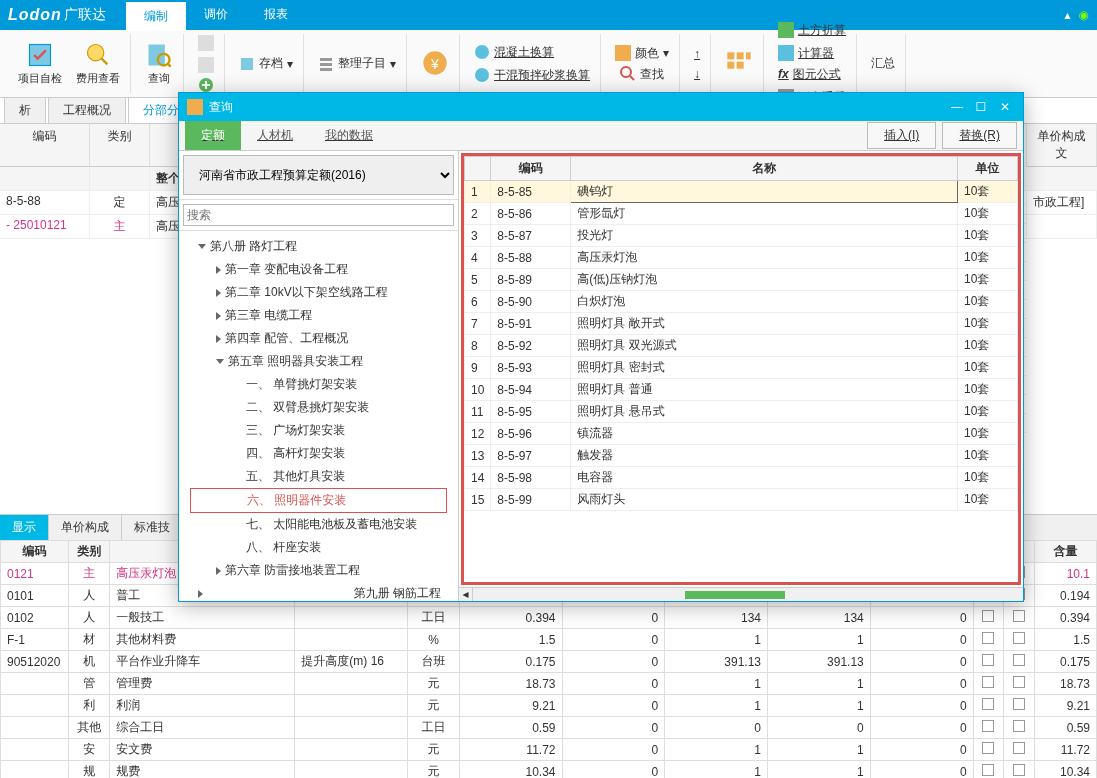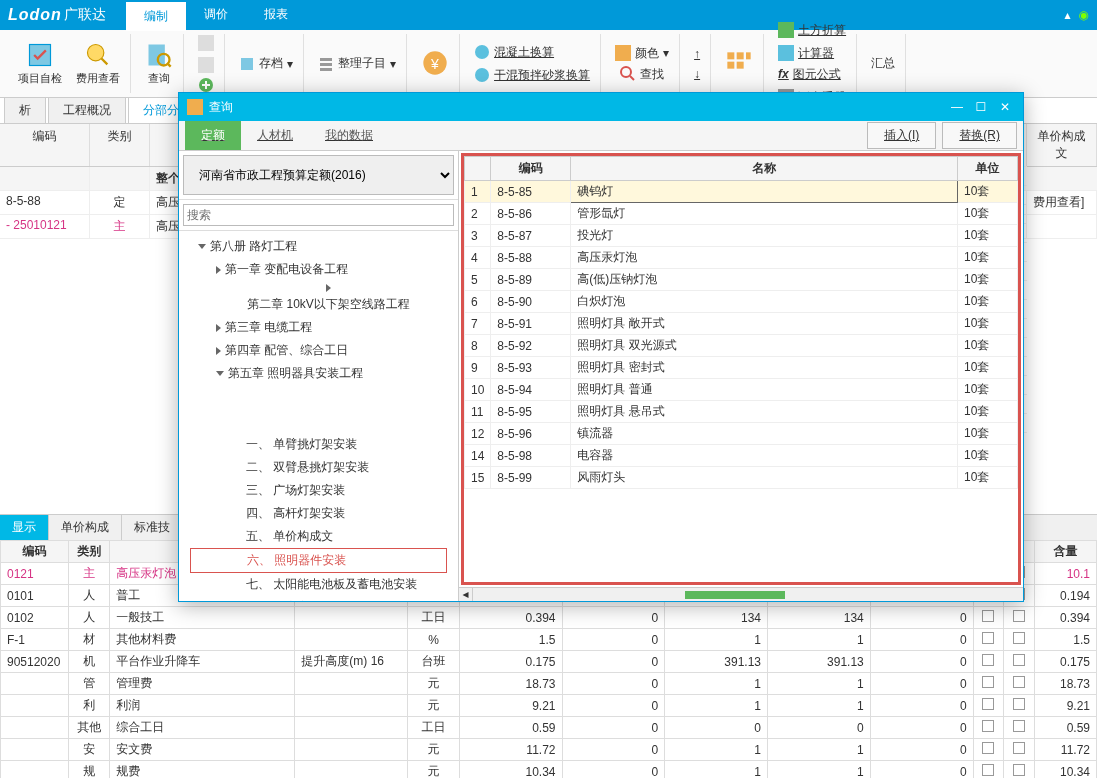--- a/index.html
+++ b/index.html
@@ -282,21 +282,21 @@
     <div class="grid-cell" style="width:90px"></div>
     <div class="grid-cell" style="width:60px"></div>
     <div class="grid-cell" style="width:40px;font-weight:bold">整个</div>
   </div>
   <div id="main-rows">
       <div class="grid-body-row">
         <div class="grid-cell " style="width:90px">8-5-88</div>
     <div class="grid-cell " style="width:60px;text-align:center">定</div>
     <div class="grid-cell" style="width:40px">高压汞</div>
     <div class="grid-cell" style="flex:1"></div>
-    <div class="grid-cell" style="width:70px">费用查看]</div>
+    <div class="grid-cell" style="width:70px">市政工程]</div>
       </div>
       <div class="grid-body-row">
         <div class="grid-cell pink" style="width:90px">- 25010121</div>
     <div class="grid-cell pink" style="width:60px;text-align:center">主</div>
     <div class="grid-cell" style="width:40px">高压汞</div>
     <div class="grid-cell" style="flex:1"></div>
     <div class="grid-cell" style="width:70px"></div>
       </div>
     </div>
 
@@ -532,55 +532,55 @@
       </div>
       <div class="tree" id="tree">
           <div class="tree-item" style="padding-left: 8px;">
             <span class="tree-caret open"></span>
             <span>第八册  路灯工程</span>
           </div>
           <div class="tree-item" style="padding-left: 26px;">
             <span class="tree-caret closed"></span>
             <span>第一章  变配电设备工程</span>
           </div>
-          <div class="tree-item" style="padding-left: 26px; flex-direction: column;">
+          <div class="tree-item" style="padding-left: 26px;">
             <span class="tree-caret closed"></span>
             <span>第二章  10kV以下架空线路工程</span>
           </div>
           <div class="tree-item" style="padding-left: 26px;">
             <span class="tree-caret closed"></span>
             <span>第三章  电缆工程</span>
           </div>
           <div class="tree-item" style="padding-left: 26px;">
             <span class="tree-caret closed"></span>
-            <span>第四章  配管、综合工日</span>
+            <span>第四章  配管、工程概况</span>
           </div>
           <div class="tree-item" style="padding-left: 26px;">
             <span class="tree-caret open"></span>
             <span>第五章  照明器具安装工程</span>
           </div>
-          <div class="tree-item" style="padding-left: 44px; margin-top: 48px;">
+          <div class="tree-item" style="padding-left: 44px;">
             <span class="tree-caret leaf"></span>
             <span>一、 单臂挑灯架安装</span>
           </div>
           <div class="tree-item" style="padding-left: 44px;">
             <span class="tree-caret leaf"></span>
             <span>二、 双臂悬挑灯架安装</span>
           </div>
           <div class="tree-item" style="padding-left: 44px;">
             <span class="tree-caret leaf"></span>
             <span>三、 广场灯架安装</span>
           </div>
           <div class="tree-item" style="padding-left: 44px;">
             <span class="tree-caret leaf"></span>
             <span>四、 高杆灯架安装</span>
           </div>
           <div class="tree-item" style="padding-left: 44px;">
             <span class="tree-caret leaf"></span>
-            <span>五、 单价构成文</span>
+            <span>五、 其他灯具安装</span>
           </div>
           <div class="tree-item selected" style="padding-left: 44px;">
             <span class="tree-caret leaf"></span>
             <span>六、 照明器件安装</span>
           </div>
           <div class="tree-item" style="padding-left: 44px;">
             <span class="tree-caret leaf"></span>
             <span>七、 太阳能电池板及蓄电池安装</span>
           </div>
           <div class="tree-item" style="padding-left: 44px;">
@@ -679,20 +679,26 @@
                 <td>照明灯具  悬吊式</td>
                 <td>10套</td>
               </tr>
               <tr>
                 <td class="ctr">12</td>
                 <td>8-5-96</td>
                 <td>镇流器</td>
                 <td>10套</td>
               </tr>
               <tr>
+                <td class="ctr">13</td>
+                <td>8-5-97</td>
+                <td>触发器</td>
+                <td>10套</td>
+              </tr>
+              <tr>
                 <td class="ctr">14</td>
                 <td>8-5-98</td>
                 <td>电容器</td>
                 <td>10套</td>
               </tr>
               <tr>
                 <td class="ctr">15</td>
                 <td>8-5-99</td>
                 <td>风雨灯头</td>
                 <td>10套</td>

